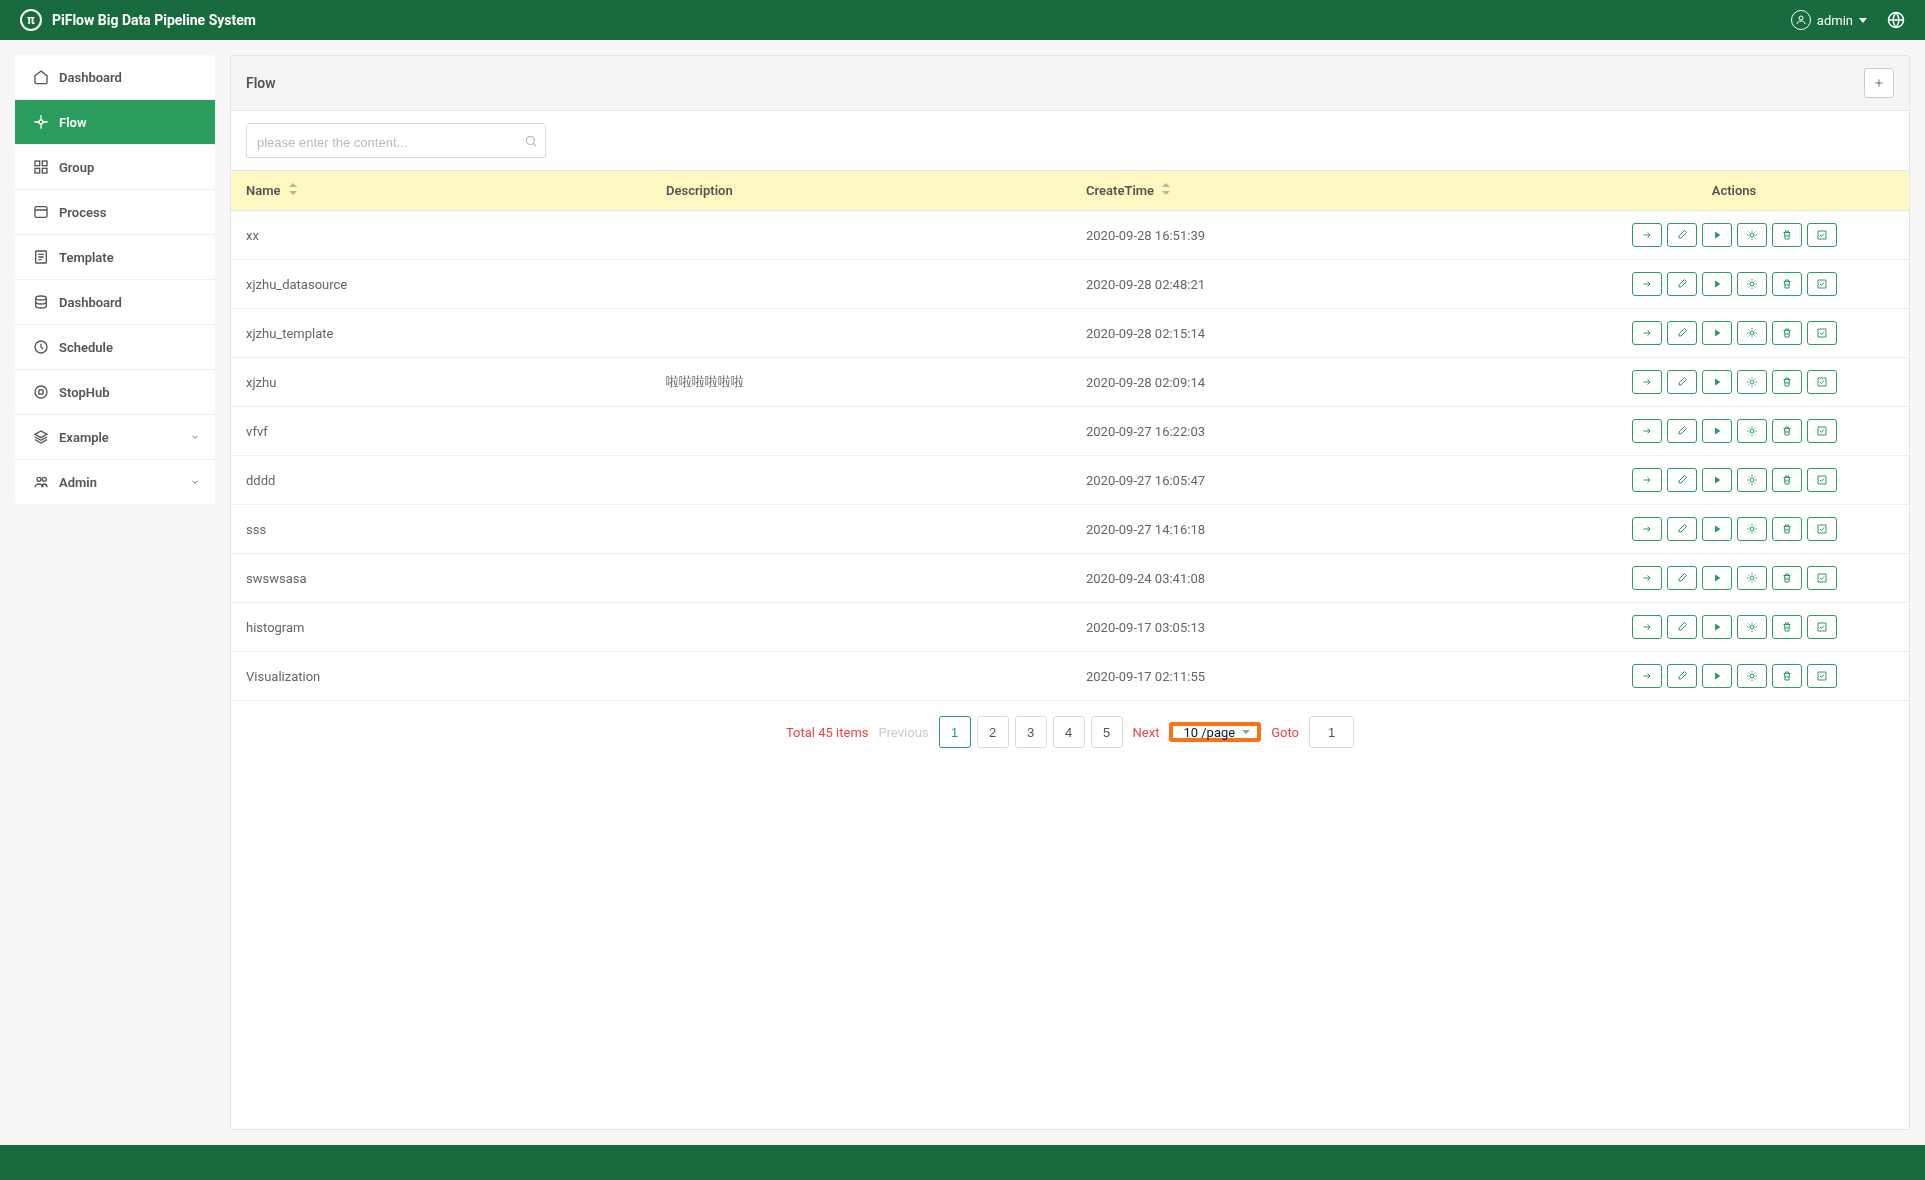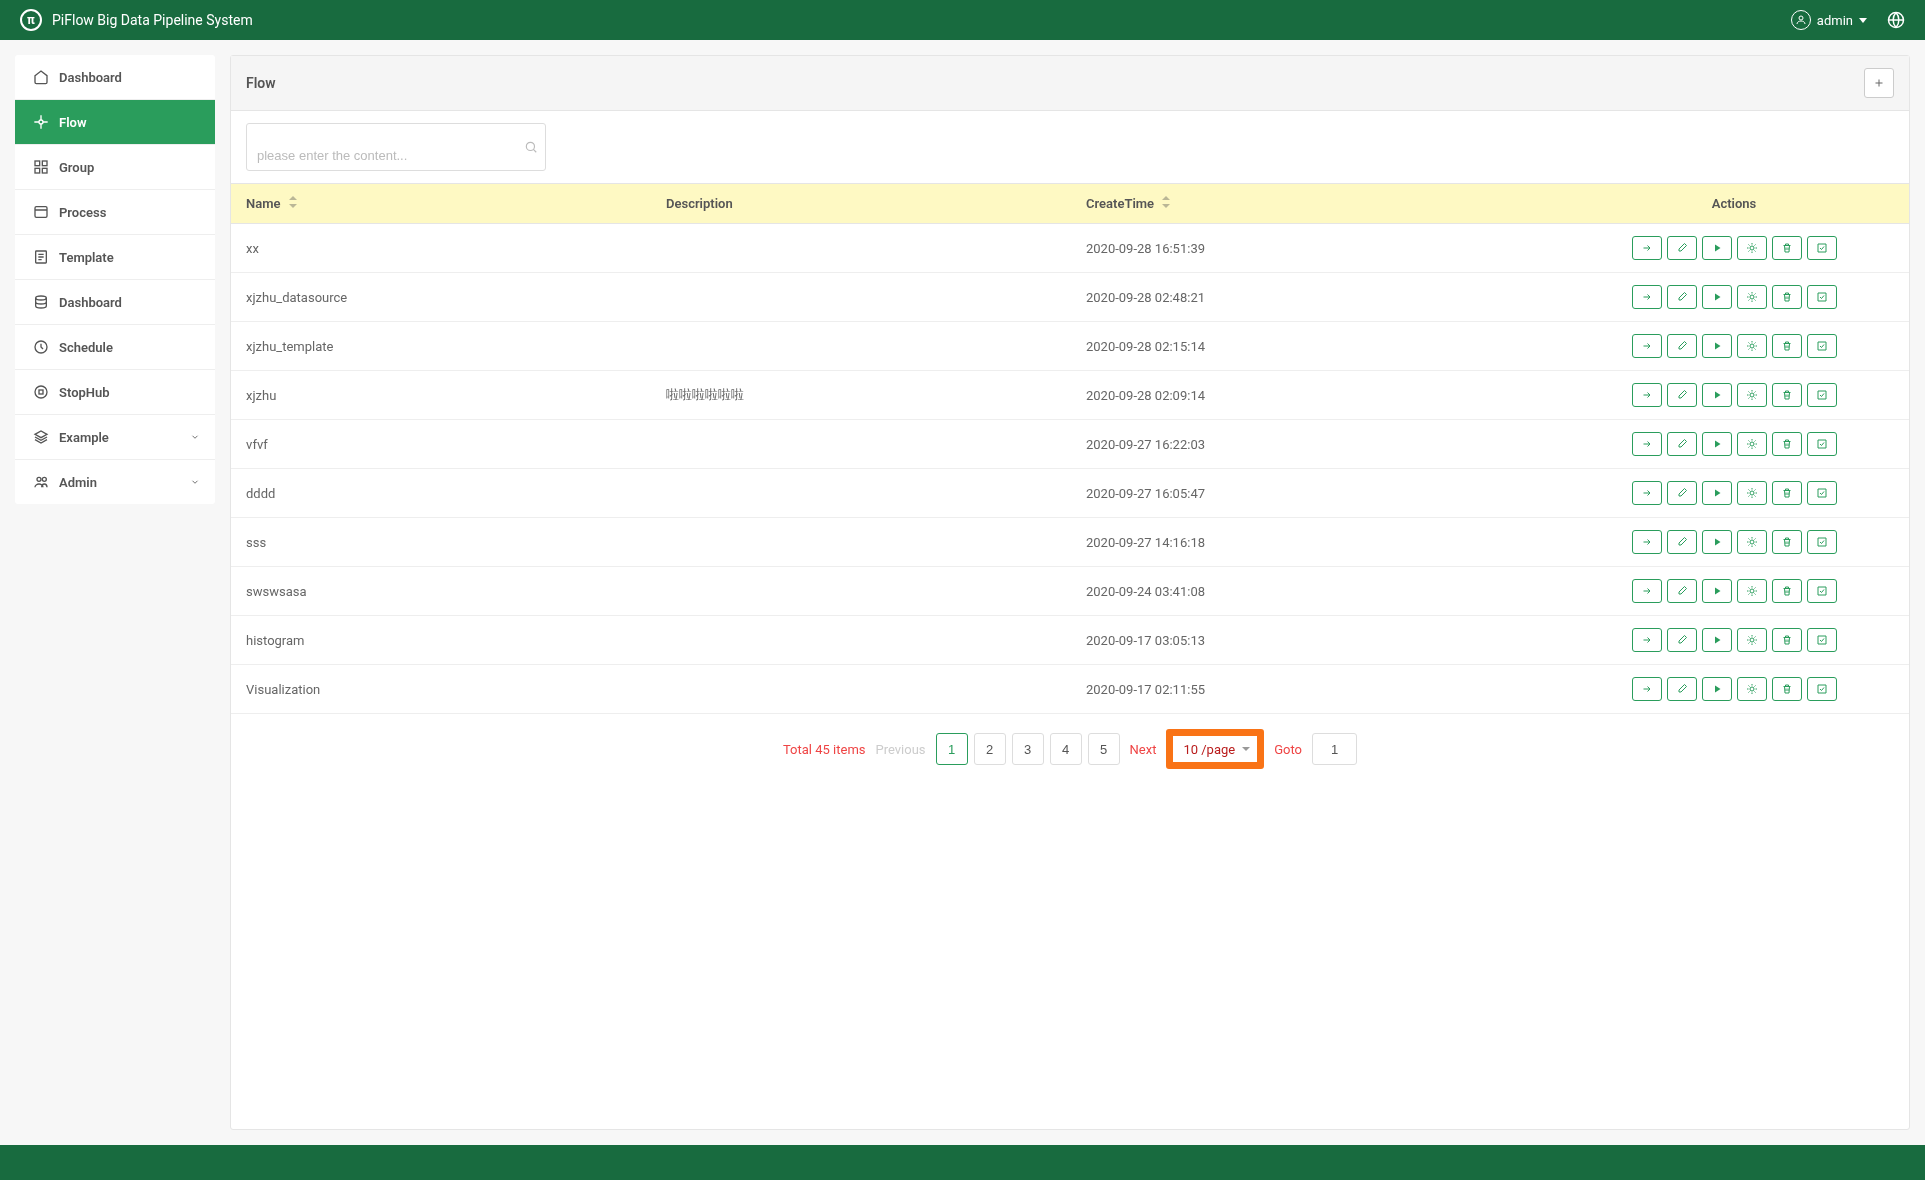--- a/index.html
+++ b/index.html
@@ -1,21 +1,21 @@
 <!DOCTYPE html>
 <html><head>
 <meta charset="utf-8">
 <style>
 * { margin: 0; padding: 0; box-sizing: border-box; }
 body { font-family: -apple-system, BlinkMacSystemFont, "Segoe UI", Roboto, sans-serif; font-size: 13px; background: #f7f7f7; width: 1925px; height: 1180px; overflow: hidden; }
 
 .header { background: #186b3f; height: 40px; display: flex; align-items: center; justify-content: space-between; padding: 0 20px; color: #fff; }
 .header-left { display: flex; align-items: center; gap: 10px; }
 .logo-icon { width: 22px; height: 22px; border: 2px solid #fff; border-radius: 50%; display: flex; align-items: center; justify-content: center; font-weight: bold; font-size: 12px; }
-.app-title { font-size: 14px; font-weight: 400; }
+.app-title { font-size: 14px; font-weight: 700; }
 .header-right { display: flex; align-items: center; gap: 20px; }
 .user-info { display: flex; align-items: center; gap: 6px; cursor: pointer; }
 .user-icon { width: 20px; height: 20px; border: 1.5px solid #fff; border-radius: 50%; display: flex; align-items: center; justify-content: center; }
 .caret-down { width: 0; height: 0; border-left: 4px solid transparent; border-right: 4px solid transparent; border-top: 5px solid #fff; }
 .globe-icon { width: 18px; height: 18px; cursor: pointer; }
 
 .main-wrap { display: flex; height: calc(100% - 75px); }
 .sidebar { width: 230px; padding: 15px; }
 .nav-list { background: #fff; border-radius: 3px; overflow: hidden; }
 .nav-item { display: flex; align-items: center; gap: 10px; padding: 14px 18px; cursor: pointer; border-bottom: 1px solid #eee; color: #555; font-size: 13px; font-weight: 600; position: relative; }
@@ -25,41 +25,41 @@
 .nav-chevron { position: absolute; right: 15px; width: 10px; height: 10px; }
 
 .content { flex: 1; padding: 15px 15px 15px 0; display: flex; flex-direction: column; }
 .panel { background: #fff; border: 1px solid #e5e5e5; border-radius: 3px; flex: 1; display: flex; flex-direction: column; }
 .panel-header { background: #f5f5f5; padding: 12px 15px; border-bottom: 1px solid #e5e5e5; display: flex; justify-content: space-between; align-items: center; }
 .panel-title { font-size: 14px; font-weight: 600; color: #555; }
 .add-btn { width: 30px; height: 30px; background: #fff; border: 1px solid #ccc; border-radius: 3px; cursor: pointer; display: flex; align-items: center; justify-content: center; font-size: 18px; color: #666; }
 
 .search-row { padding: 12px 15px; }
 .search-box { position: relative; width: 300px; }
-.search-input { width: 100%; padding: 24px 30px 7px 10px; border: 1px solid #ddd; border-radius: 3px; font-size: 13px; color: #555; outline: none; }
+.search-input { width: 100%; padding: 11px 30px 7px 10px; border: 1px solid #ddd; border-radius: 3px; font-size: 13px; color: #555; outline: none; }
 .search-input::placeholder { color: #bbb; }
 .search-icon { position: absolute; right: 8px; top: 50%; transform: translateY(-50%); width: 14px; height: 14px; color: #bbb; }
 
 .data-table { width: 100%; border-collapse: collapse; }
 .data-table thead { background: #fef9c3; }
 .data-table th { text-align: left; padding: 12px 15px; font-weight: 600; color: #555; border-top: 1px solid #e5e5e5; border-bottom: 1px solid #e5e5e5; font-size: 13px; }
 .data-table th.actions-col { text-align: center; width: 350px; }
 .data-table td { padding: 12px 15px; border-bottom: 1px solid #eee; color: #666; font-size: 13px; }
 .sort-icon { display: inline-block; margin-left: 5px; width: 8px; height: 12px; opacity: 0.4; }
 .actions-cell { text-align: center; }
 .action-btns { display: inline-flex; gap: 5px; }
 .act-btn { width: 30px; height: 24px; border: 1px solid #2a9d5c; background: #fff; border-radius: 3px; cursor: pointer; display: flex; align-items: center; justify-content: center; color: #2a9d5c; }
 .act-btn svg { width: 12px; height: 12px; }
 
 .pagination { display: flex; align-items: center; justify-content: center; gap: 10px; padding: 15px; color: #666; font-size: 13px; }
 .page-label { color: #ef4444; }
 .page-disabled { color: #ccc; }
 .page-btn { min-width: 32px; height: 32px; border: 1px solid #ddd; background: #fff; border-radius: 3px; cursor: pointer; display: flex; align-items: center; justify-content: center; font-size: 13px; color: #555; }
 .page-btn.active { border-color: #2a9d5c; color: #2a9d5c; }
-.page-select { height: 40px; border: 7px solid #f97316; background: #fff; border-radius: 3px; padding: 0 22px 0 10px; font-size: 13px; color: #b91c1c; cursor: pointer; position: relative; display: flex; align-items: center; }
+.page-select { height: 20px; border: 4px solid #f97316; background: #fff; border-radius: 3px; padding: 0 22px 0 10px; font-size: 13px; color: #0f172a; cursor: pointer; position: relative; display: flex; align-items: center; }
 .page-select-caret { position: absolute; right: 7px; width: 0; height: 0; border-left: 4px solid transparent; border-right: 4px solid transparent; border-top: 4px solid #999; }
 .goto-input { width: 45px; height: 32px; border: 1px solid #ddd; border-radius: 3px; text-align: center; font-size: 13px; color: #555; outline: none; }
 
 .footer { height: 35px; background: #186b3f; }
 </style>
 </head>
 <body>
 
 <div class="header">
   <div class="header-left">

